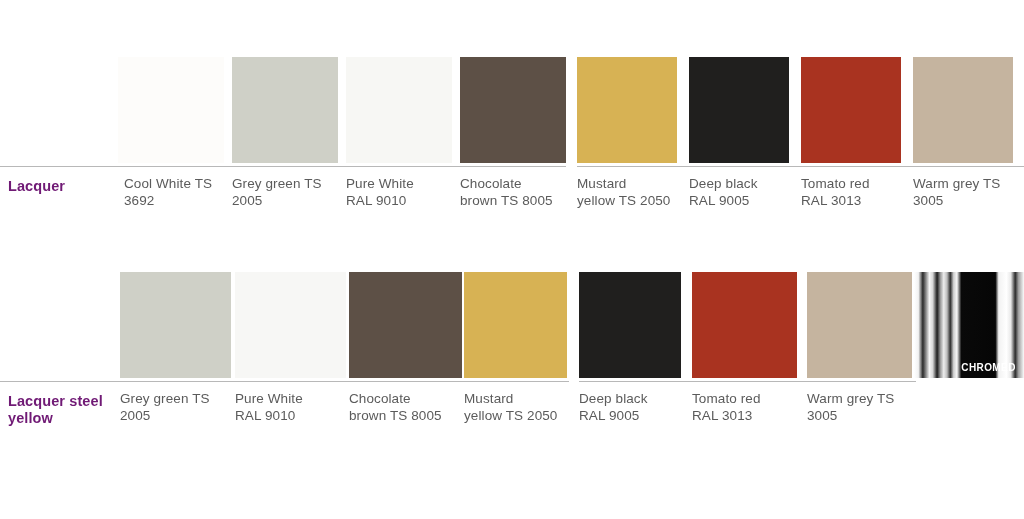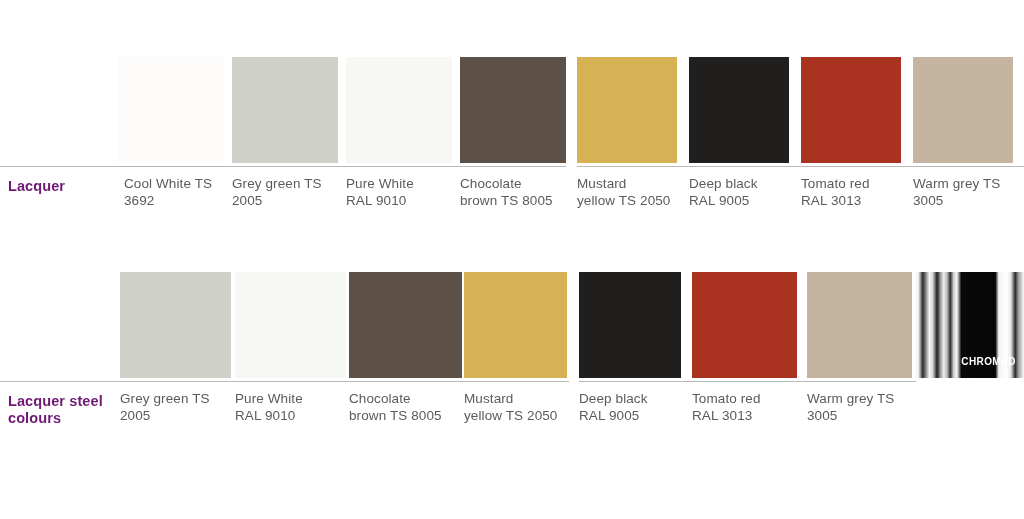--- a/index.html
+++ b/index.html
@@ -63,21 +63,21 @@
       #ffffff  84%,
       #e9e9e9  88%,
       #2b2b2b  92%,
       #9f9f9f  95%,
       #fbfbfb 100%
     );
   }
   .chromed-caption {
     position: absolute;
     left: 43%;
-    bottom: 11px;
+    bottom: 5px;
     color: #ffffff;
     font-family: "Liberation Sans", sans-serif;
     font-size: 10px;
     font-weight: 700;
     letter-spacing: 0.4px;
     white-space: nowrap;
     line-height: 1;
   }
 
   
@@ -201,21 +201,21 @@
           </div>
         </div>
       </div>
   </div>
 
   <div class="divider" id="divider-tubular-left"></div>
   <div class="divider" id="divider-tubular-right"></div>
 
   <div class="group-title" id="title-tubular">
     <span>Lacquer steel</span><br>
-    <span>colours</span>
+    <span>yellow</span>
   </div>
 
   <div class="caption-row" id="captions-tubular">
       <div class="caption" style="left: 120px; width: 117px;"><span>Grey green TS</span><br><span>2005</span></div>
       <div class="caption" style="left: 235px; width: 117px;"><span>Pure White</span><br><span>RAL 9010</span></div>
       <div class="caption" style="left: 349px; width: 119px;"><span>Chocolate</span><br><span>brown TS 8005</span></div>
       <div class="caption" style="left: 464px; width: 109px;"><span>Mustard</span><br><span>yellow TS 2050</span></div>
       <div class="caption" style="left: 579px; width: 108px;"><span>Deep black</span><br><span>RAL 9005</span></div>
       <div class="caption" style="left: 692px; width: 111px;"><span>Tomato red</span><br><span>RAL 3013</span></div>
       <div class="caption" style="left: 807px; width: 111px;"><span>Warm grey TS</span><br><span>3005</span></div>

